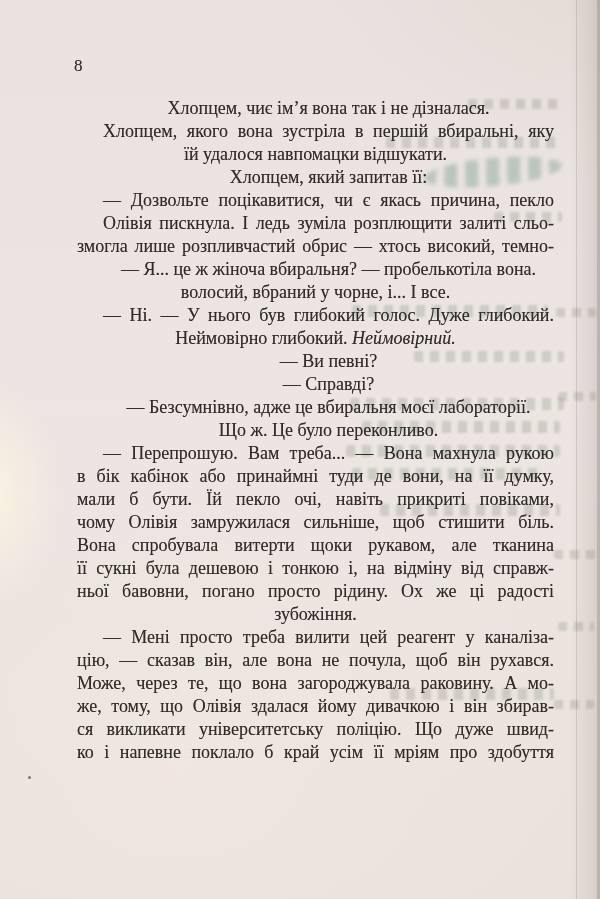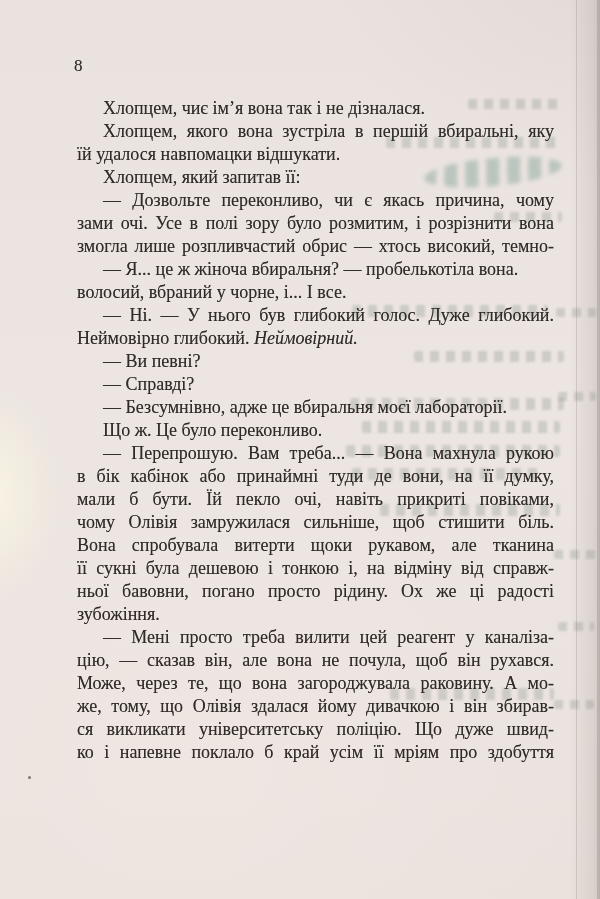--- a/index.html
+++ b/index.html
@@ -65,21 +65,21 @@
     left: 77px;
     top: 97px;
     width: 477px;
     font-size: 18px;
     line-height: 23px;
     color: #2f2b28;
     text-shadow: 0 0 0.5px rgba(47,43,40,0.45);
   }
   .line {
     height: 23px;
-    text-align: left;
+    text-align: center;
     white-space: normal;
   }
   .line.indent { padding-left: 26px; }
   .line.fill {
     text-align: justify;
     text-align-last: justify;
   }
   .line em {
     font-style: italic;
   }
@@ -152,22 +152,22 @@
 
   <div class="speck"></div>
 
   <div class="page-number">8</div>
 
   <div class="text-block">
       <div class="line indent"><span>Хлопцем, чиє ім’я вона так і не дізналася.</span></div>
       <div class="line indent fill"><span>Хлопцем, якого вона зустріла в першій вбиральні, яку</span></div>
       <div class="line"><span>їй удалося навпомацки відшукати.</span></div>
       <div class="line indent"><span>Хлопцем, який запитав її:</span></div>
-      <div class="line indent fill"><span>— Дозвольте переконливо, чи є якась причина, чому</span></div>
-      <div class="line fill"><span>зами очі. Усе в полі зору було розмитим, і розрізнити вона</span></div>
+      <div class="line indent fill"><span>— Дозвольте поцікавитися, чи є якась причина, пекло</span></div>
+      <div class="line indent fill"><span>Олівія пискнула. І ледь зуміла розплющити залиті сльо-</span></div>
       <div class="line fill"><span>змогла лише розпливчастий обрис — хтось високий, темно-</span></div>
       <div class="line indent"><span>— Я... це ж жіноча вбиральня? — пробелькотіла вона.</span></div>
       <div class="line"><span>волосий, вбраний у чорне, і... І все.</span></div>
       <div class="line indent fill"><span>— Ні. — У нього був глибокий голос. Дуже глибокий.</span></div>
       <div class="line"><span>Неймовірно глибокий. </span><em>Неймовірний.</em></div>
       <div class="line indent"><span>— Ви певні?</span></div>
       <div class="line indent"><span>— Справді?</span></div>
       <div class="line indent"><span>— Безсумнівно, адже це вбиральня моєї лабораторії.</span></div>
       <div class="line indent"><span>Що ж. Це було переконливо.</span></div>
       <div class="line indent fill"><span>— Перепрошую. Вам треба... — Вона махнула рукою</span></div>

